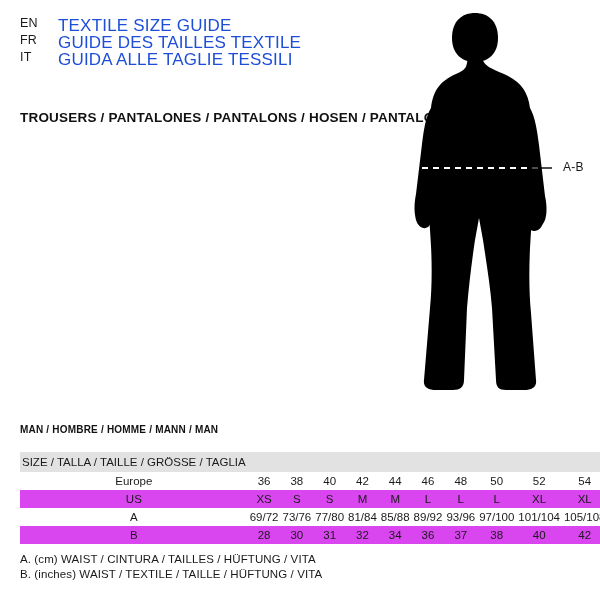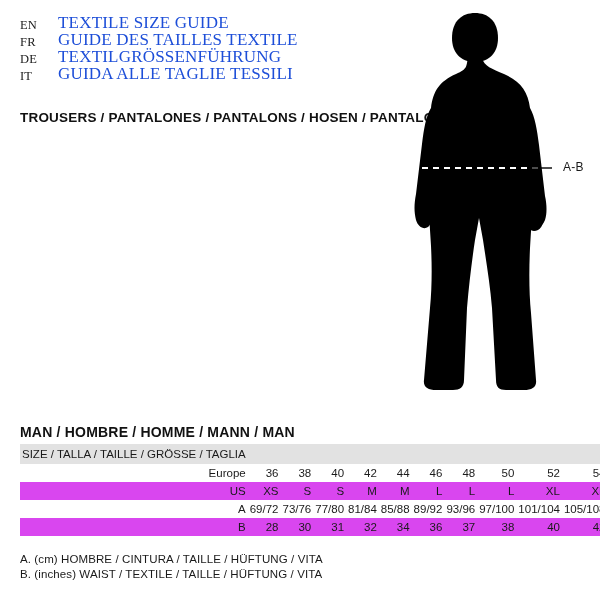--- a/index.html
+++ b/index.html
@@ -24,25 +24,24 @@
 
   
   .lang-block {
     position: absolute;
     top: 16px;
     left: 20px;
     width: 330px;
   }
   .lang-row {
     display: flex;
-    align-items: flex-end;
+    align-items: flex-start;
     height: 17px;
     font-size: 12.5px;
     letter-spacing: 0.2px;
-    font-family: Liberation Serif, serif;
   }
   .lang-code {
     width: 38px;
     flex: 0 0 38px;
     font-size: 12.5px;
     color: #1a1a1a;
   }
   .lang-text {
     font-size: 17px;
     color: #1d4ed8;
@@ -80,34 +79,34 @@
   }
 
   
   .table-area {
     position: absolute;
     top: 424px;
     left: 20px;
     width: 560px;
   }
   .table-heading {
-    font-size: 14px;
+    font-size: 10px;
     font-weight: bold;
     letter-spacing: 0.2px;
-    margin-bottom: 4px;
+    margin-bottom: 17px;
     color: #111;
   }
   table.size-table {
     border-collapse: collapse;
     width: 560px;
     font-size: 11.5px;
   }
   table.size-table td {
     padding: 3px 2px 3px 2px;
-    text-align: right;
+    text-align: center;
     white-space: nowrap;
     color: #1a1a1a;
   }
   table.size-table tr.header-row td {
     background: #e2e2e2;
     font-size: 11.5px;
     padding-top: 4px;
     padding-bottom: 4px;
   }
   table.size-table tr.shaded td {
@@ -138,24 +137,20 @@
 <div class="page">
 
   <div class="lang-block">
     <div class="lang-row">
       <span class="lang-code">EN</span>
       <span class="lang-text">TEXTILE SIZE GUIDE</span>
     </div>
     <div class="lang-row">
       <span class="lang-code">FR</span>
       <span class="lang-text">GUIDE DES TAILLES TEXTILE</span>
-    </div>
-    <div class="lang-row">
-      <span class="lang-code">DE</span>
-      <span class="lang-text">TEXTILGRÖSSENFÜHRUNG</span>
     </div>
     <div class="lang-row">
       <span class="lang-code">IT</span>
       <span class="lang-text">GUIDA ALLE TAGLIE TESSILI</span>
     </div>
   </div>
 
   <div class="section-title">TROUSERS / PANTALONES / PANTALONS / HOSEN / PANTALONI</div>
 
   <div class="figure-wrap">
@@ -276,17 +271,17 @@
           <td class="val">38</td>
           <td class="val">40</td>
           <td class="val">42</td>
 
         </tr>
       </tbody>
     </table>
   </div>
 
   <div class="notes">
-    <div>A. (cm) HOMBRE / CINTURA / TAILLE / HÜFTUNG / VITA</div>
+    <div>A. (cm) WAIST / CINTURA / TAILLES / HÜFTUNG / VITA</div>
     <div>B. (inches) WAIST / TEXTILE / TAILLE / HÜFTUNG / VITA</div>
   </div>
 
 </div>
 
 </body></html>

